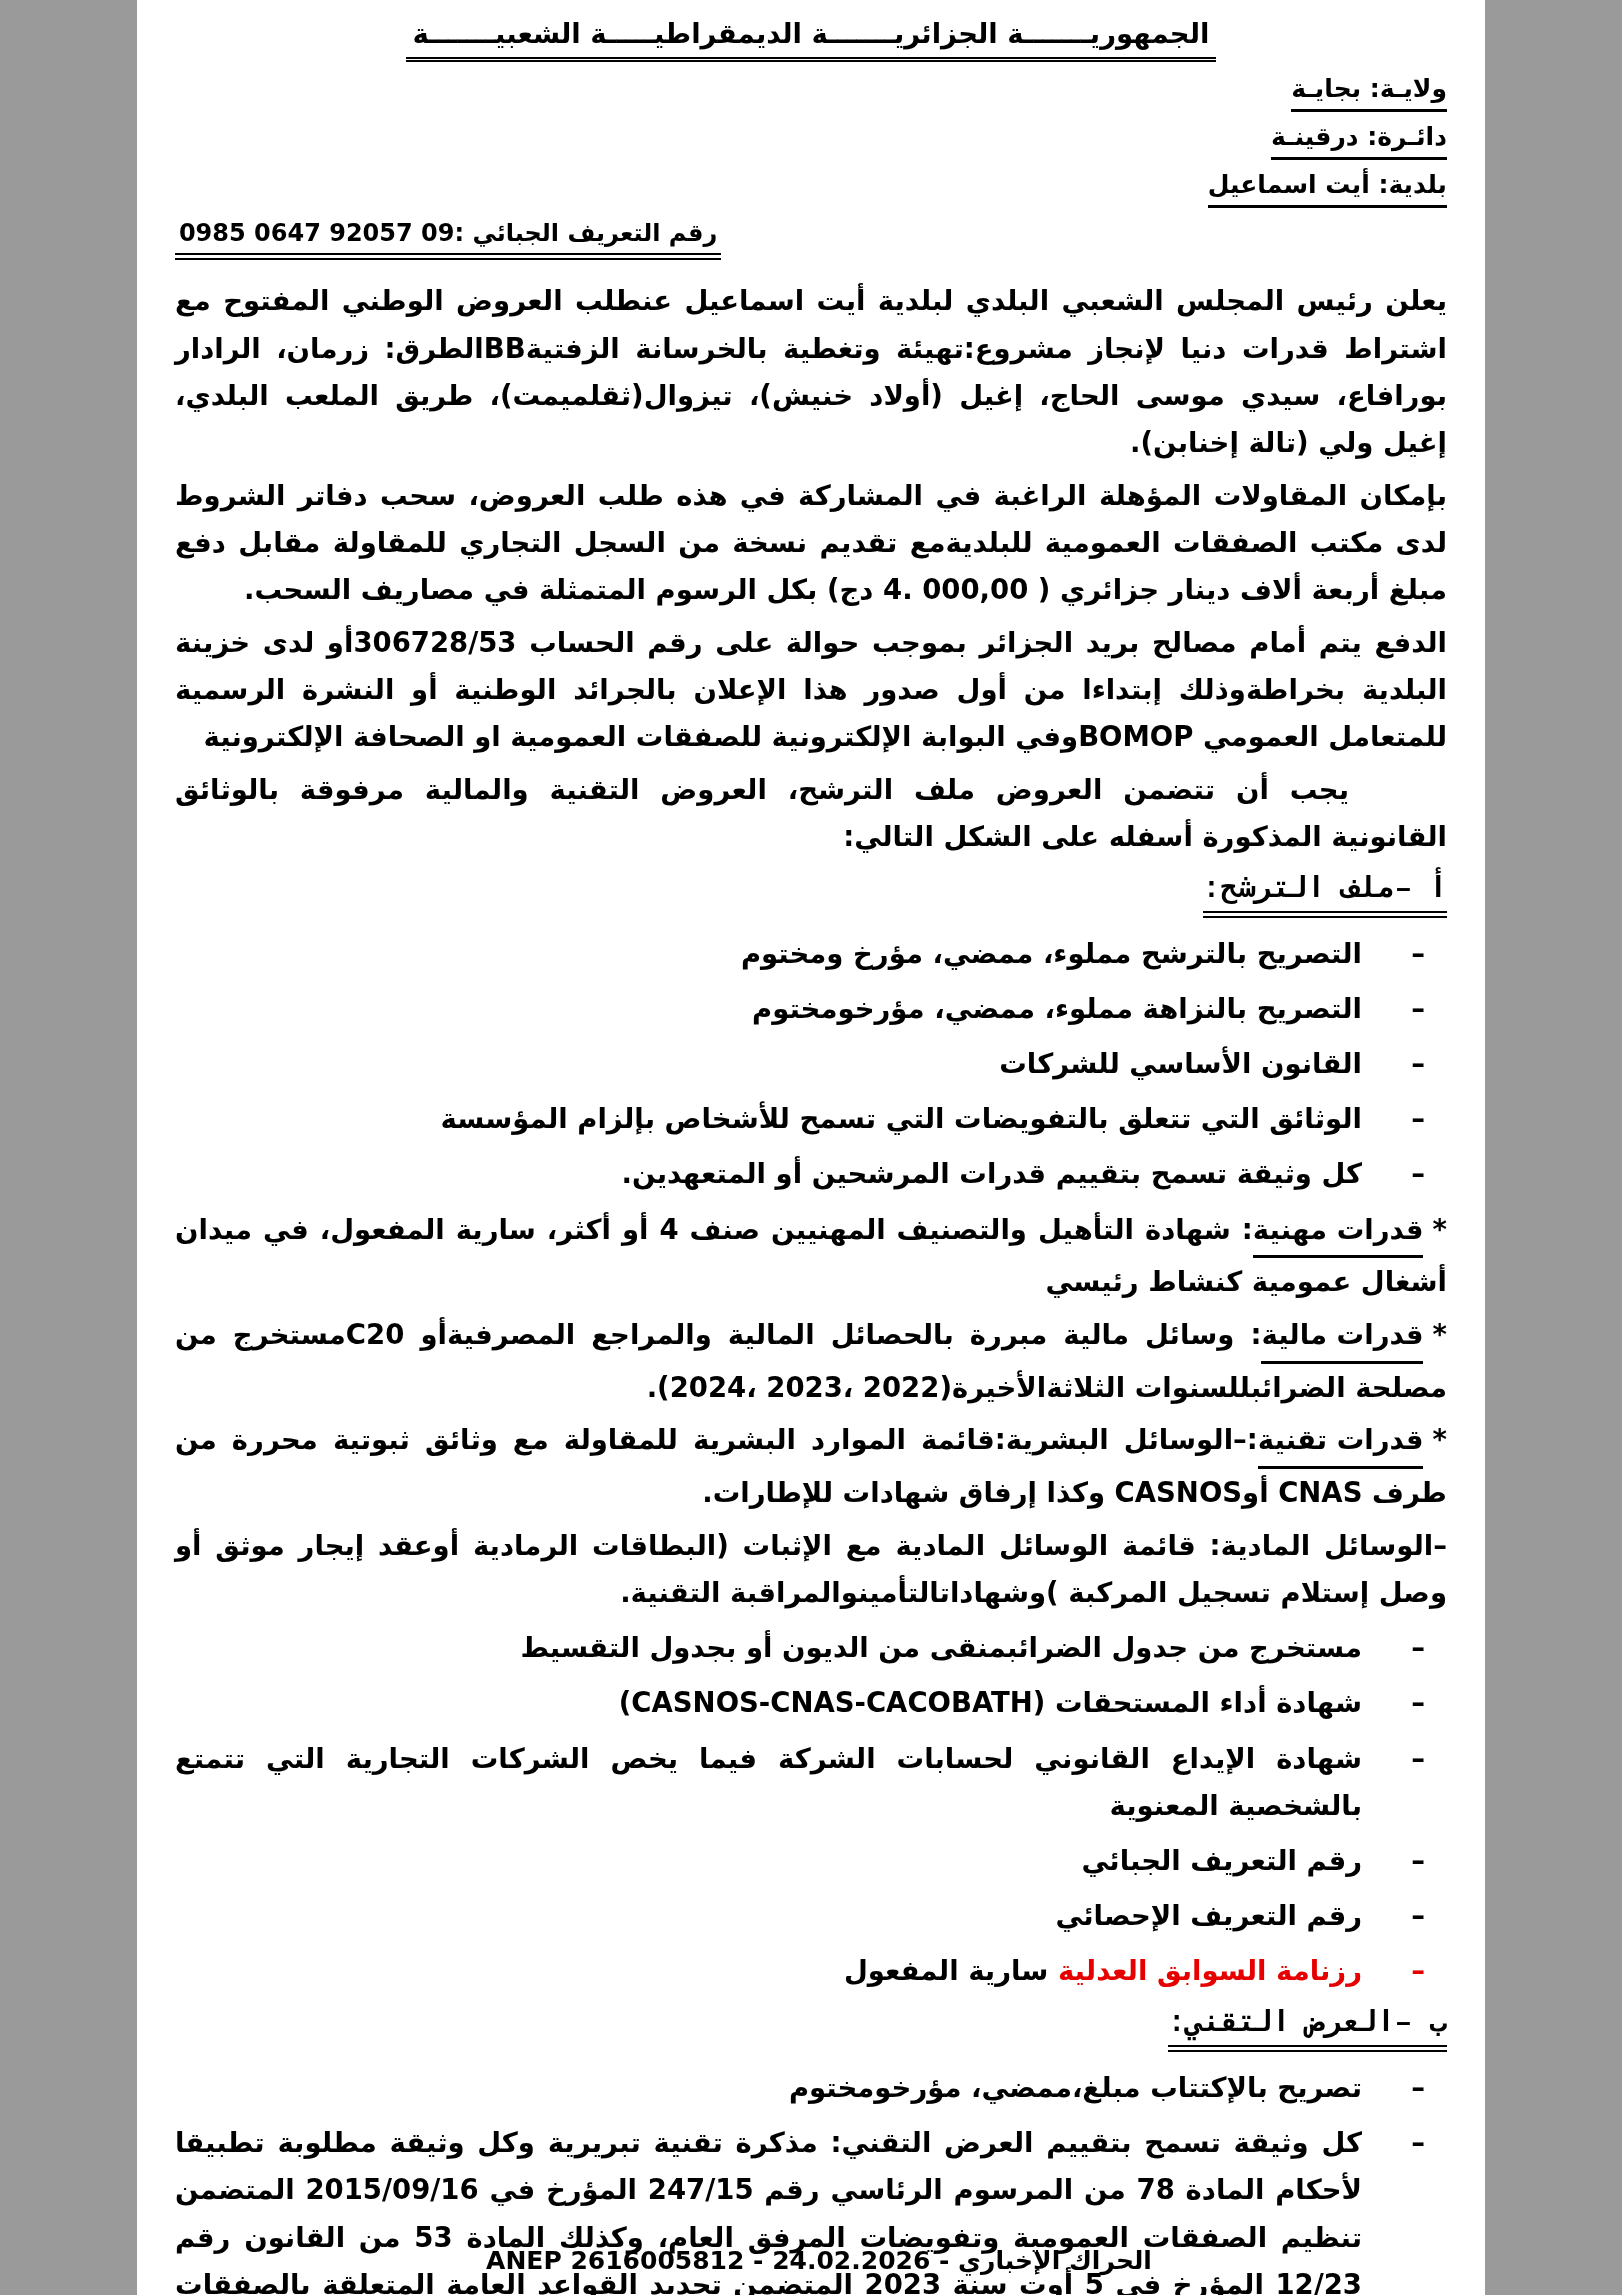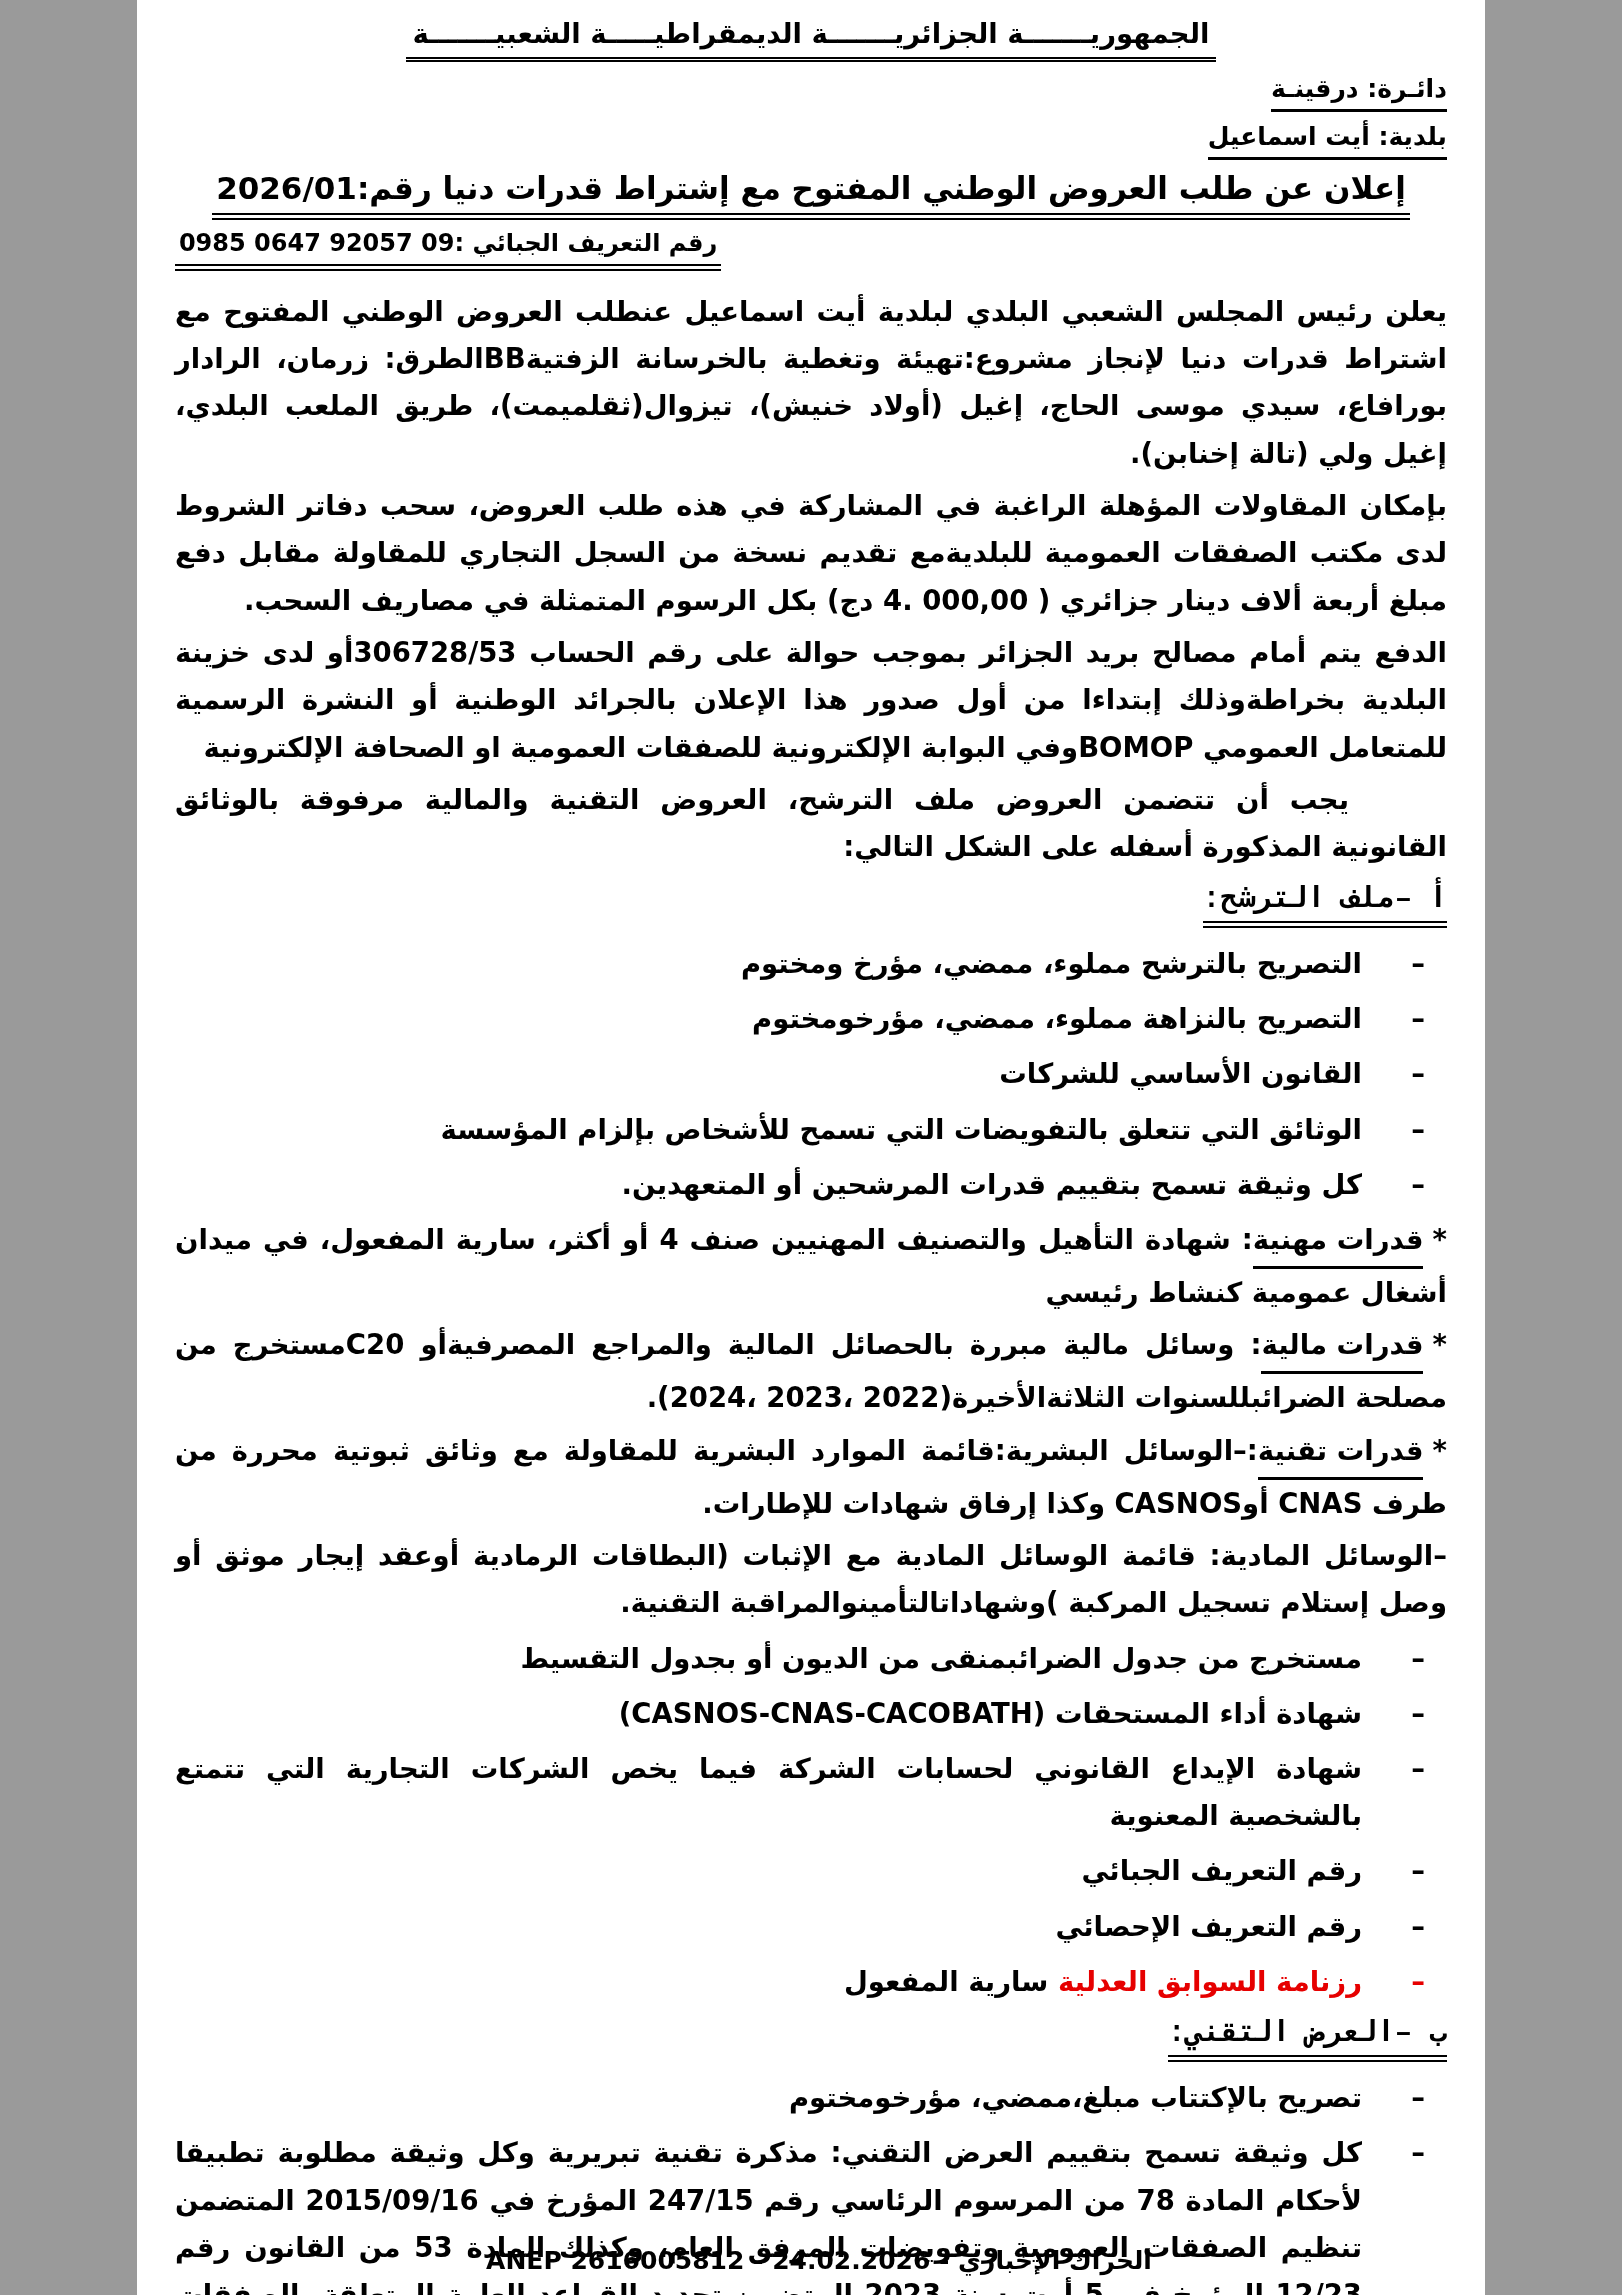--- a/index.html
+++ b/index.html
@@ -44,30 +44,30 @@
 <body>
 
 <div class="page">
 
   <div class="republic">
     <span class="u">الجمهوريـــــــة الجزائريـــــــة الديمقراطيـــــة الشعبيـــــــة</span>
   </div>
 
   <div class="region">
     <div class="rline">
+      <span class="u1">ولايـة: بجايـة</span>
+    </div>
+    <div class="rline">
       <span class="u1">دائـرة: درقينـة</span>
     </div>
     <div class="rline">
       <span class="u1">بلدية: أيت اسماعيل</span>
     </div>
   </div>
 
-  <div class="main-title">
-    <span class="u">إعلان عن طلب العروض الوطني المفتوح مع إشتراط قدرات دنيا رقم:2026/01</span>
-  </div>
 
   <div class="nif">
     <span class="u"><span>رقم التعريف الجبائي :</span><span dir="ltr">0985 0647 92057 09</span></span>
   </div>
 
   <p class="body">يعلن رئيس المجلس الشعبي البلدي لبلدية أيت اسماعيل عنطلب العروض الوطني المفتوح مع اشتراط قدرات دنيا لإنجاز مشروع:تهيئة وتغطية بالخرسانة الزفتيةBBالطرق: زرمان، الرادار بورافاع، سيدي موسى الحاج، إغيل (أولاد خنيش)، تيزوال(ثقلميمت)، طريق الملعب البلدي، إغيل ولي (تالة إخنابن).</p>
 
   <p class="body"><span>بإمكان المقاولات المؤهلة الراغبة في المشاركة في هذه طلب العروض، سحب دفاتر الشروط لدى مكتب الصفقات العمومية للبلديةمع تقديم نسخة من السجل التجاري للمقاولة مقابل دفع مبلغ أربعة ألاف دينار جزائري ( </span><span dir="ltr">4. 000,00</span><span> دج) بكل الرسوم المتمثلة في مصاريف السحب.</span></p>
 
   <p class="body">الدفع يتم أمام مصالح بريد الجزائر بموجب حوالة على رقم الحساب 306728/53أو لدى خزينة البلدية بخراطةوذلك إبتداءا من أول صدور هذا الإعلان بالجرائد الوطنية أو النشرة الرسمية للمتعامل العمومي BOMOPوفي البوابة الإلكترونية للصفقات العمومية او الصحافة الإلكترونية</p>

